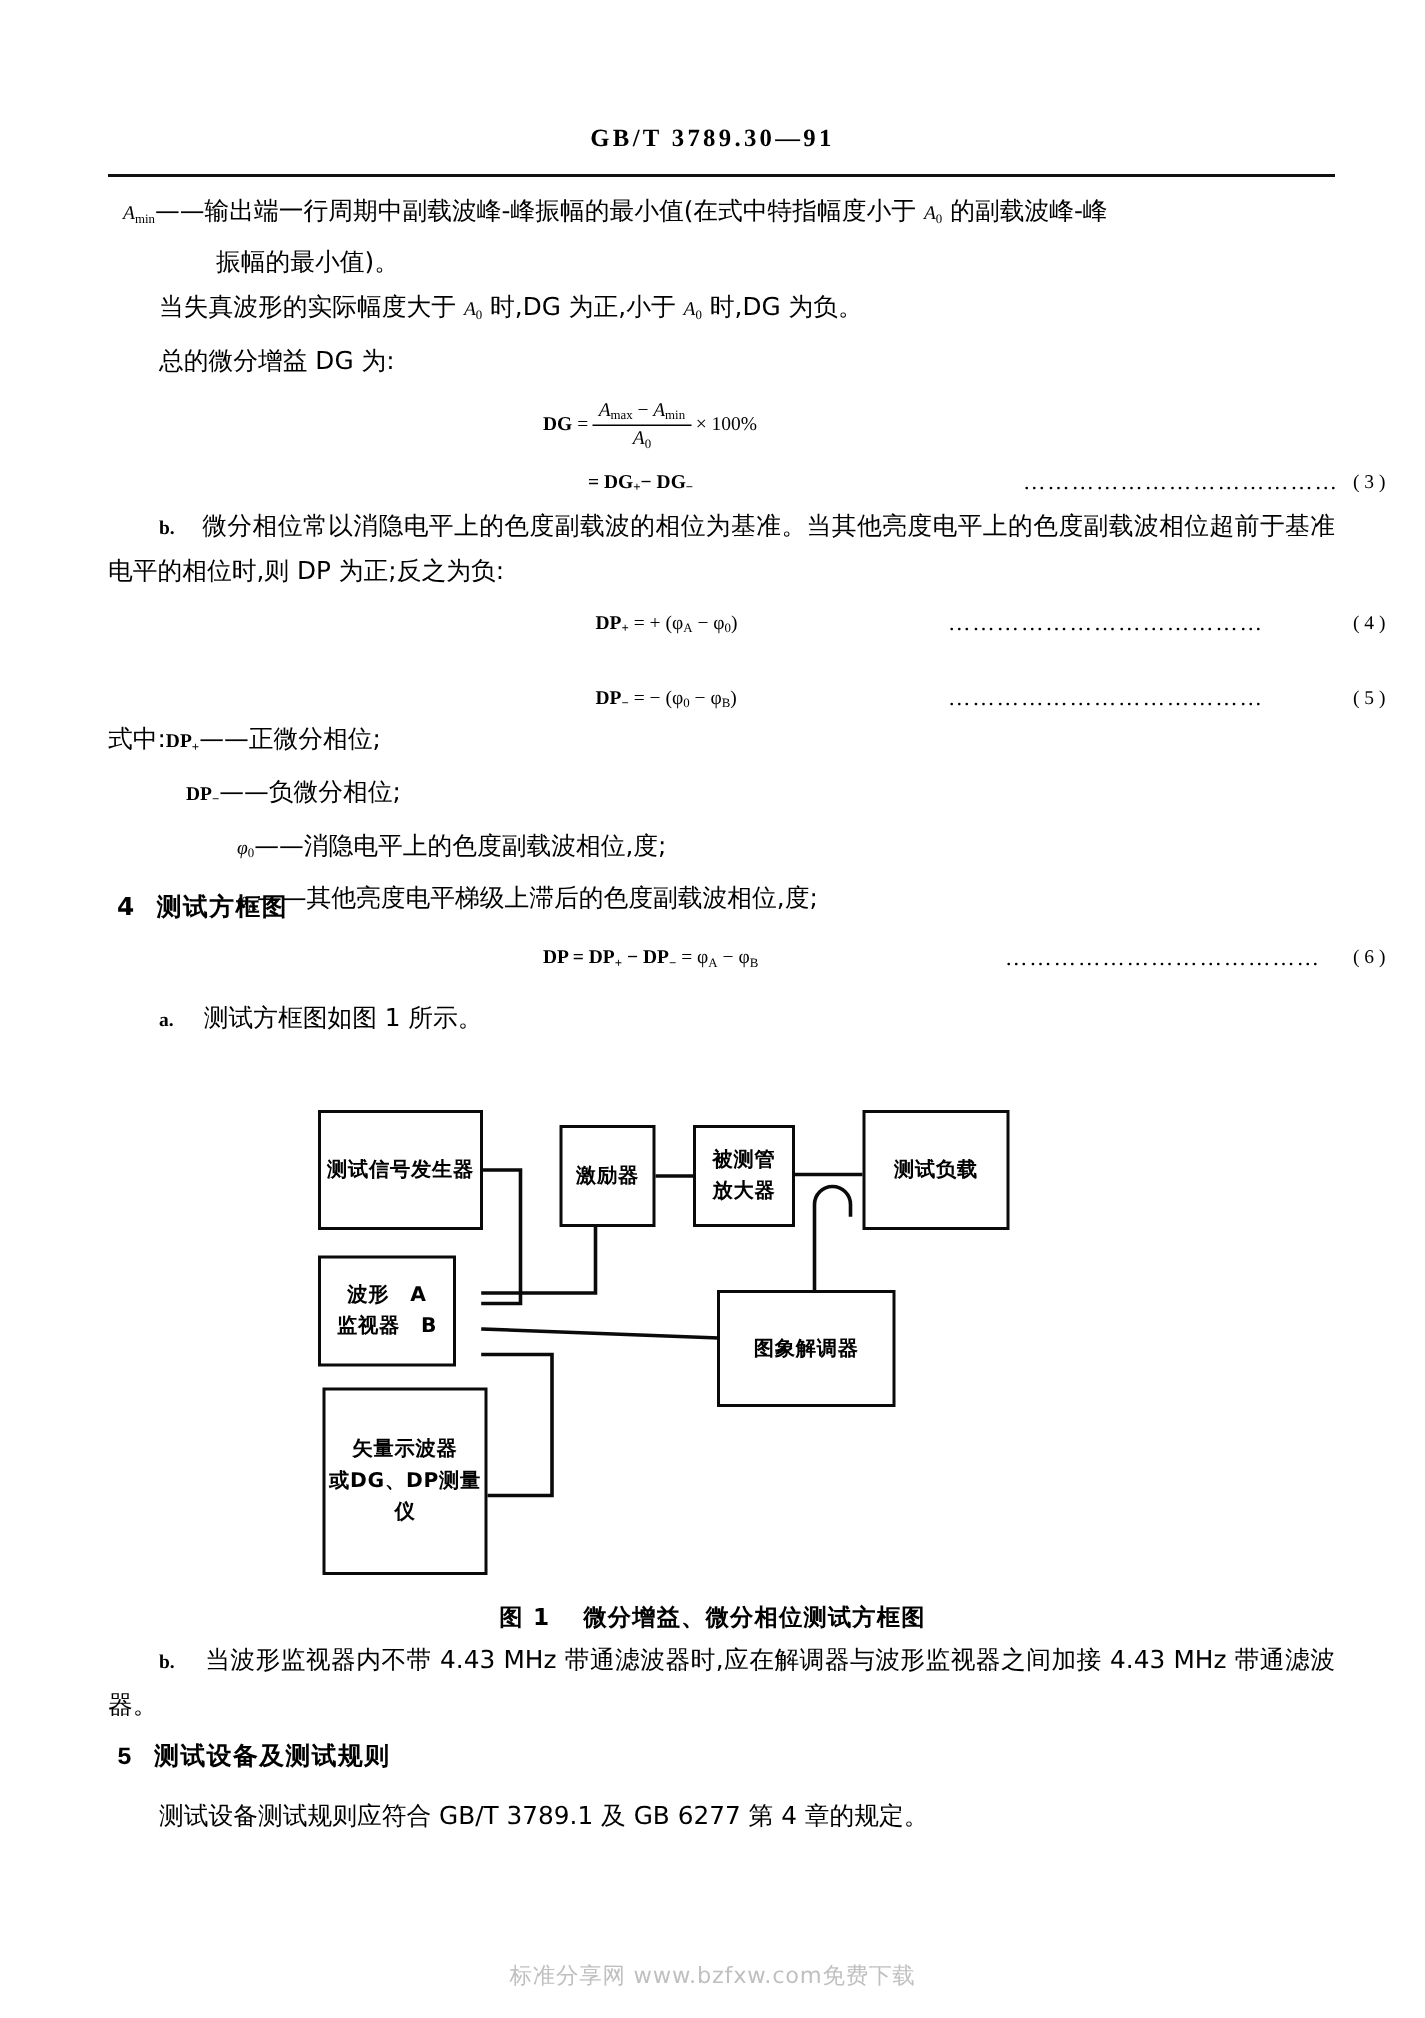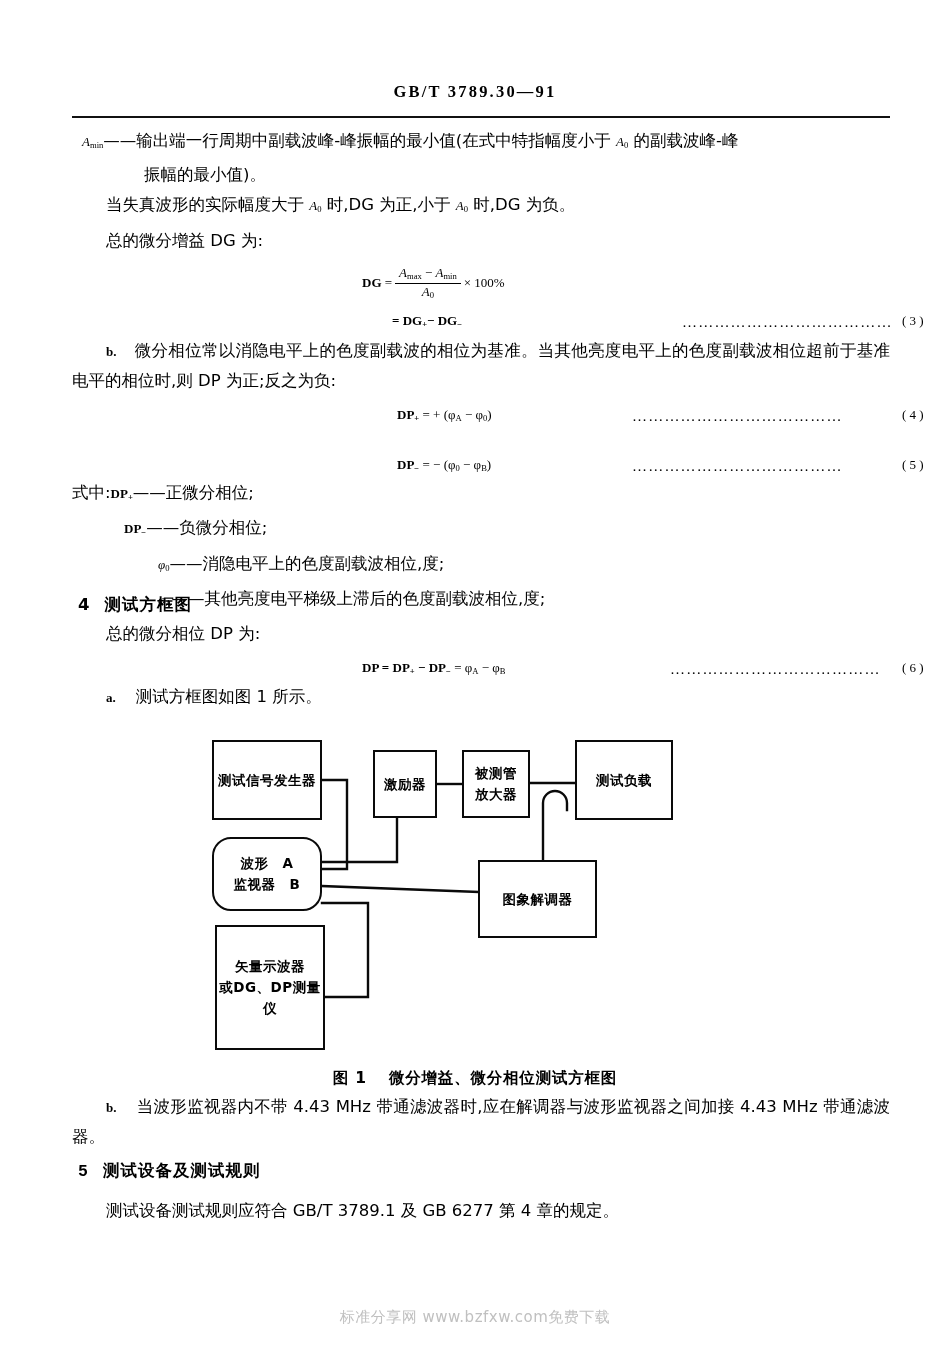--- a/index.html
+++ b/index.html
@@ -228,33 +228,32 @@
     <div class="p cn" style="margin-left:52px">
       <span class="math bf">DP<span class="sub">−</span></span><span>——</span><span>负微分相位;</span>
     </div>
     <div class="p cn ind-hang2">
       <span class="math mi">φ<span class="sub">0</span></span><span>——</span><span>消隐电平上的色度副载波相位,度;</span>
     </div>
     <div class="p cn ind-hang2">
       <span class="math mi">φ<span class="sub">A</span></span><span>——</span><span>其他亮度电平梯级上滞后的色度副载波相位,度;</span>
     </div>
 
-    <div class="p cn ind-1">总的微分相位 DP 为:</div>
 
     <div class="eqline" style="height:34px">
       <span class="eqbox math bf" style="left:290px; top:4px;"><span>DP = DP</span><span class="sub">+</span><span> − DP</span><span class="sub">−</span><span style="font-weight:normal"> = φ</span><span class="sub" style="font-weight:normal">A</span><span style="font-weight:normal"> − φ</span><span class="sub" style="font-weight:normal">B</span></span>
       <span class="eqbox leader" style="left:598px; top:6px;">…………………………………</span>
       <span class="eqbox math" style="left:830px; top:4px;">( 6 )</span>
     </div>
   </div>
 
   <div class="sect" style="left:78px; top:594px;">
     <span class="num">4</span><span>测试方框图</span>
   </div>
-  <div class="cn" style="position:absolute; left:106px; top:668px; font-size:16.5px;margin-top:18px;">
+  <div class="cn" style="position:absolute; left:106px; top:668px; font-size:16.5px;">
     <span class="math bf" style="padding-right:20px">a.</span><span>测试方框图如图 1 所示。</span>
   </div>
 
   <svg id="diagram" viewBox="0 0 950 1345">
     <g stroke="#0a0a0a" stroke-width="2.4" fill="none" stroke-linecap="square">
 
       <path d="M322 780 L347 780 L347 869 L322 869"></path>
 
       <path d="M397 817 L397 862 L322 862"></path>
 
@@ -280,21 +279,21 @@
 
   <div class="dgbox" style="left:462px; top:750px; width:68px; height:68px;">
     <span>被测管</span>
     <span>放大器</span>
   </div>
 
   <div class="dgbox" style="left:575px; top:740px; width:98px; height:80px;">
     <span>测试负载</span>
   </div>
 
-  <div class="dgbox" style="left:212px; top:837px; width:110px; height:74px;border-radius:19px;">
+  <div class="dgbox" style="left:212px; top:837px; width:92px; height:74px;">
     <span class="row2">
       <span>波形</span>
       <span>A</span>
     </span>
     <span class="row2">
       <span>监视器</span>
       <span>B</span>
     </span>
   </div>
 

